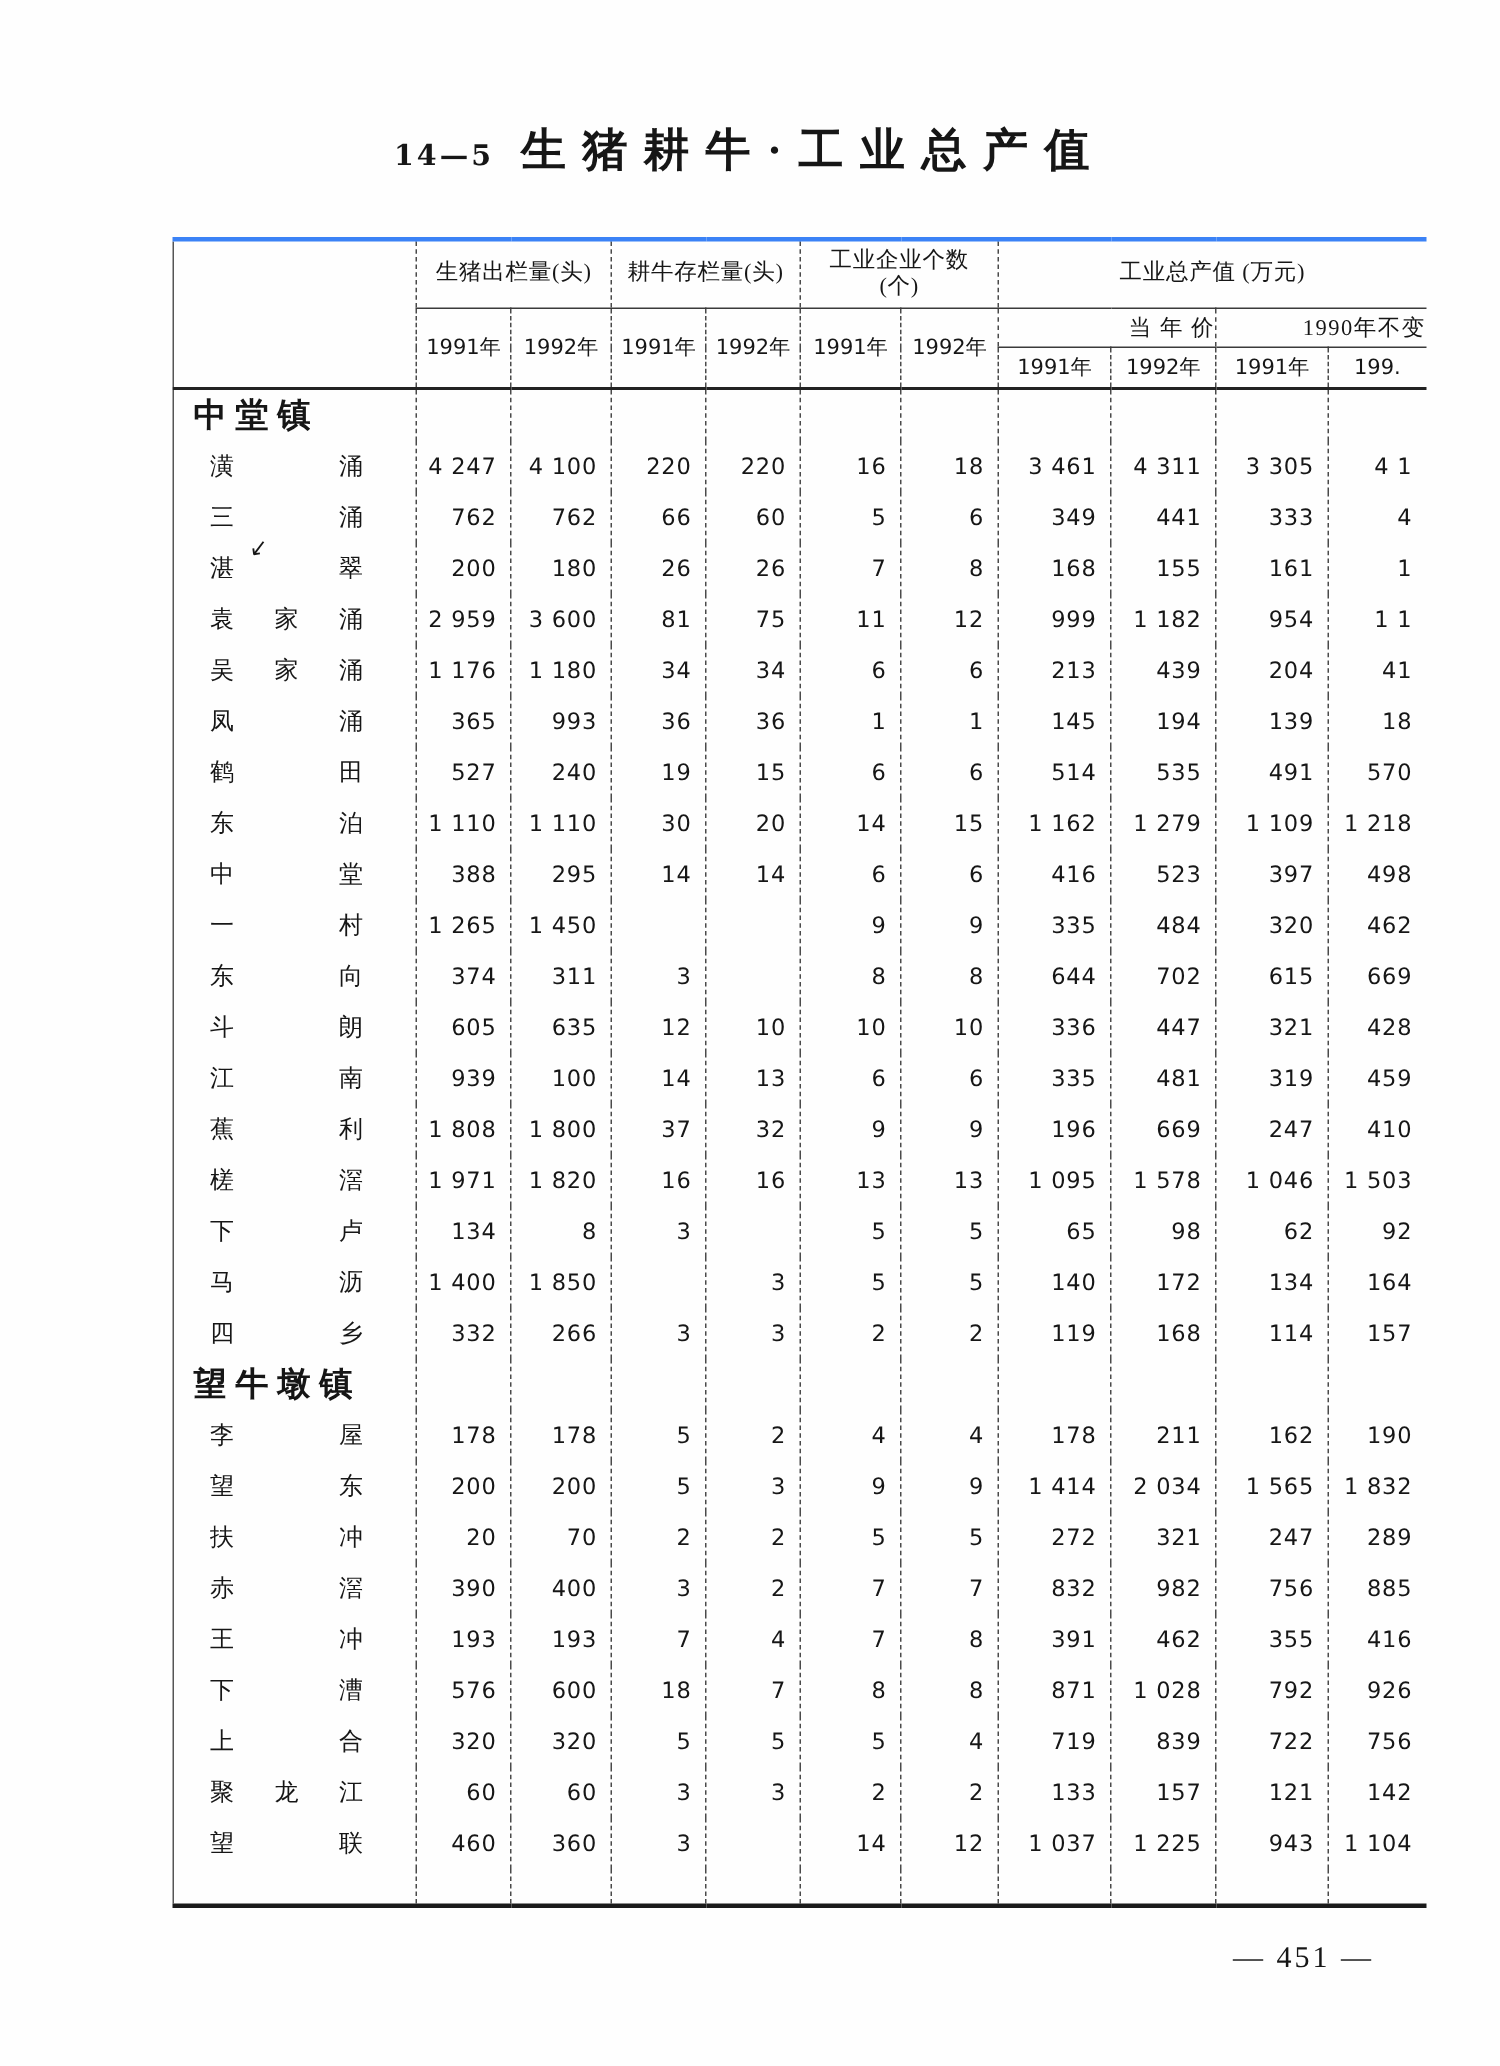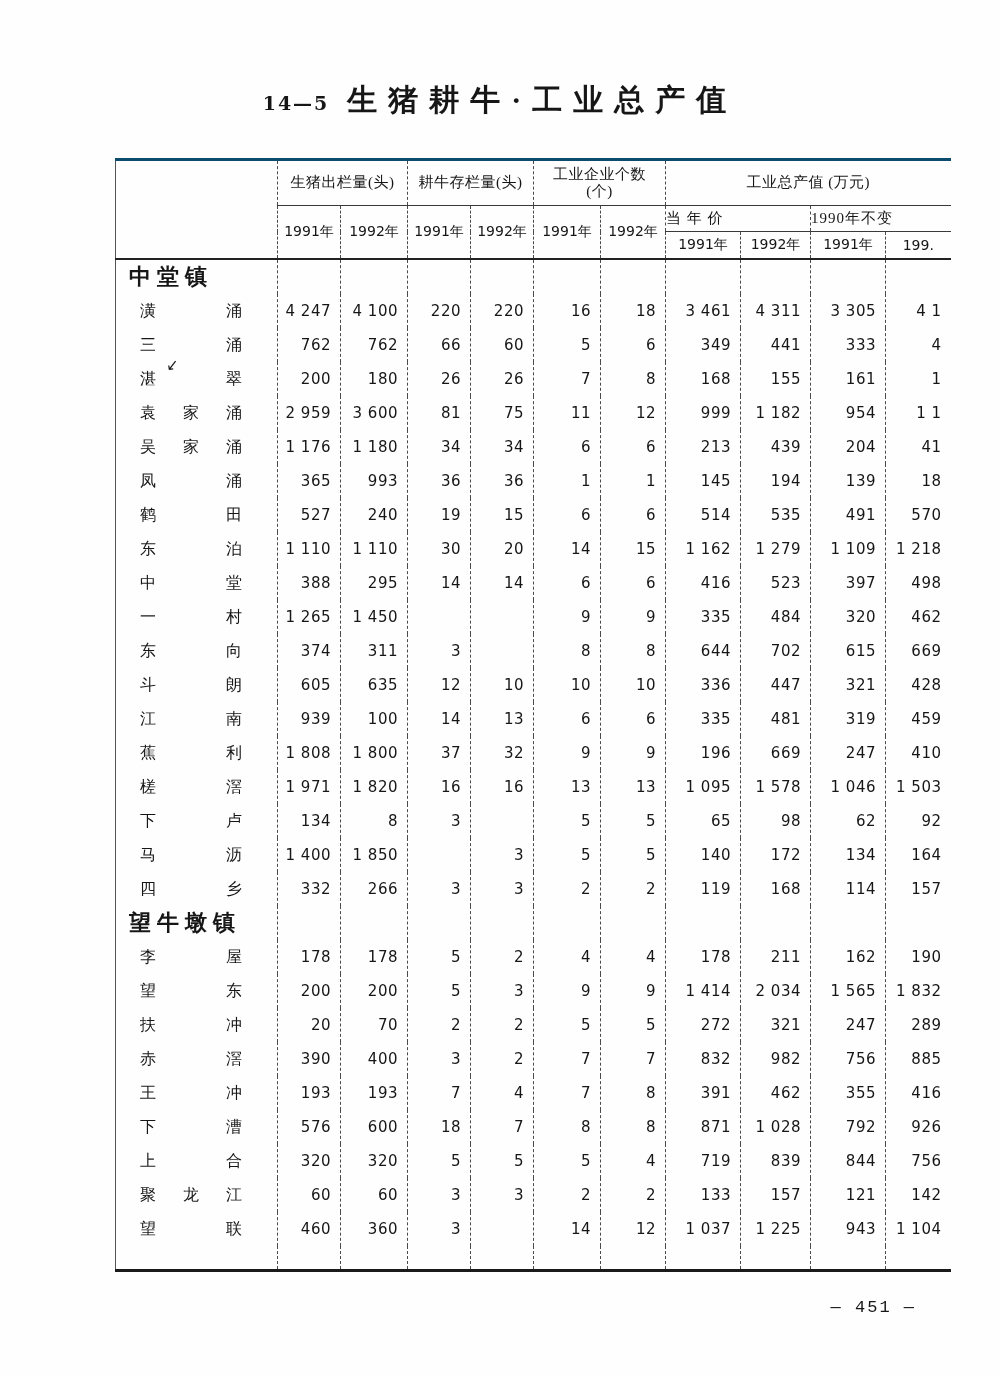--- a/index.html
+++ b/index.html
@@ -5,44 +5,44 @@
   html,body{margin:0;padding:0;background:#ffffff;}
   .page{position:relative;width:1000px;height:1377px;background:#fefefe;
         font-family:"Liberation Serif",serif;color:#161616;overflow:hidden;}
 
   .title{position:absolute;top:80px;left:0;width:100%;text-align:center;white-space:nowrap;}
   .title .no{font-size:19px;font-weight:bold;letter-spacing:2px;margin-right:18px;
              font-family:"DejaVu Serif",serif;}
   .title .txt{font-size:30px;font-weight:bold;letter-spacing:11px;}
 
   table{position:absolute;left:115px;top:158px;border-collapse:collapse;table-layout:fixed;
-        border-top:3px solid #0c4a6e;border-left:1px solid #555;}
+        border-top:3px solid #3b82f6;border-left:1px solid #555;}
   th,td{padding:0;margin:0;font-weight:normal;vertical-align:middle;overflow:hidden;white-space:nowrap;}
 
   .vl{border-left:1px dashed #4a4a4a;}
   .bb{border-bottom:1px solid #3a3a3a;}
   .hb{border-bottom:2px solid #222;}
 
   .grp{font-size:15px;height:44px;text-align:center;letter-spacing:0.5px;line-height:1.15;}
-  .sub{font-size:15px;height:25px;text-align:left;letter-spacing:1px;}
+  .sub{font-size:15px;height:25px;text-align:right;letter-spacing:1px;}
   .yr{font-size:14px;text-align:center;font-family:"DejaVu Sans",sans-serif;}
   .yr3{height:26px;}
 
   .num{font-family:"DejaVu Sans",sans-serif;font-size:15px;text-align:right;
        padding-right:9px;height:34px;letter-spacing:0.5px;}
   .name{padding-left:24px;height:34px;font-size:16px;}
   .name .spread{display:inline-flex;justify-content:space-between;width:102px;}
   .section{font-weight:bold;padding-left:13px;letter-spacing:6px;font-size:22px;height:34px;}
   .sp{height:23px;}
   .bottom{border-bottom:3px solid #1a1a1a;}
 
   .mark{position:absolute;left:166px;top:356px;font-size:15px;
         font-family:"DejaVu Sans",sans-serif;transform:rotate(-8deg);}
-  .pageno{position:absolute;right:84px;bottom:60px;font-size:17px;letter-spacing:2px;
-          font-family:Liberation Mono, monospace;}
+  .pageno{position:absolute;right:84px;bottom:60px;font-size:20px;letter-spacing:2px;
+          font-family:Liberation Serif, serif;}
 </style>
 </head>
 <body>
 
 <div class="page">
 
   <div class="title">
     <span class="no">14—5</span><span class="txt">生猪耕牛·工业总产值</span>
   </div>
 
@@ -506,21 +506,21 @@
               <span>合</span>
             </span></td>
           <td class="num vl">320</td>
           <td class="num vl">320</td>
           <td class="num vl">5</td>
           <td class="num vl">5</td>
           <td class="num vl">5</td>
           <td class="num vl">4</td>
           <td class="num vl">719</td>
           <td class="num vl">839</td>
-          <td class="num vl">844</td>
+          <td class="num vl">722</td>
           <td class="num vl">756</td>
         </tr>
         <tr>
           <td class="name"><span class="spread">
               <span>聚</span>
               <span>龙</span>
               <span>江</span>
             </span></td>
           <td class="num vl">60</td>
           <td class="num vl">60</td>

